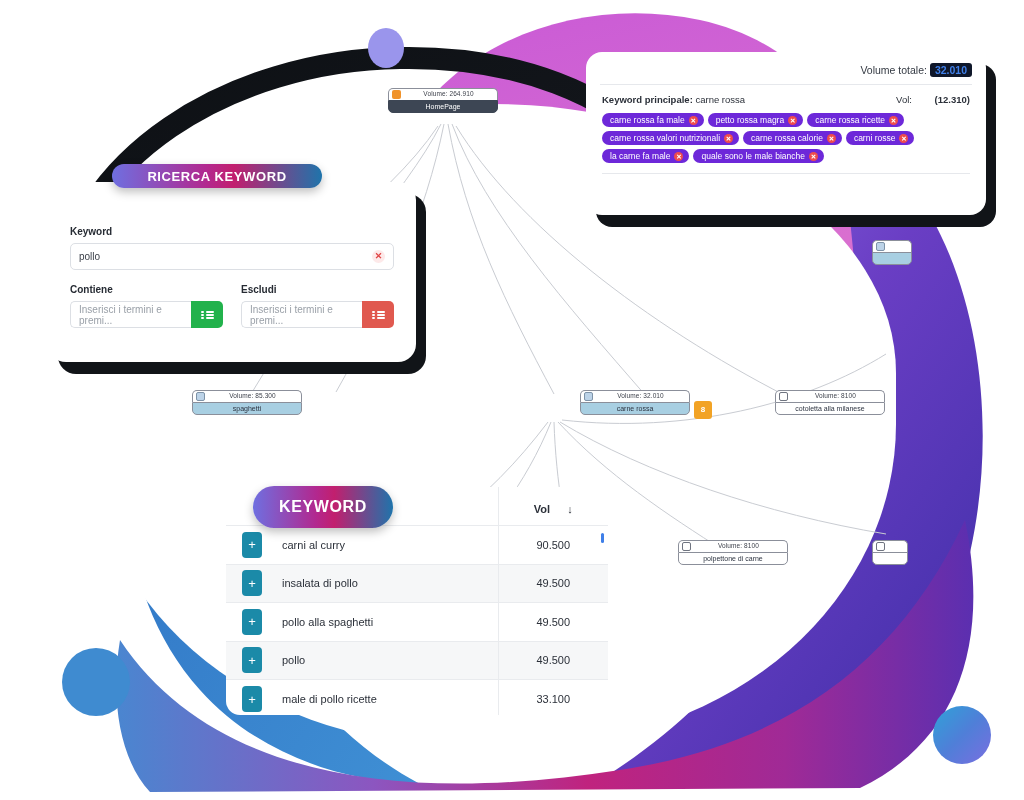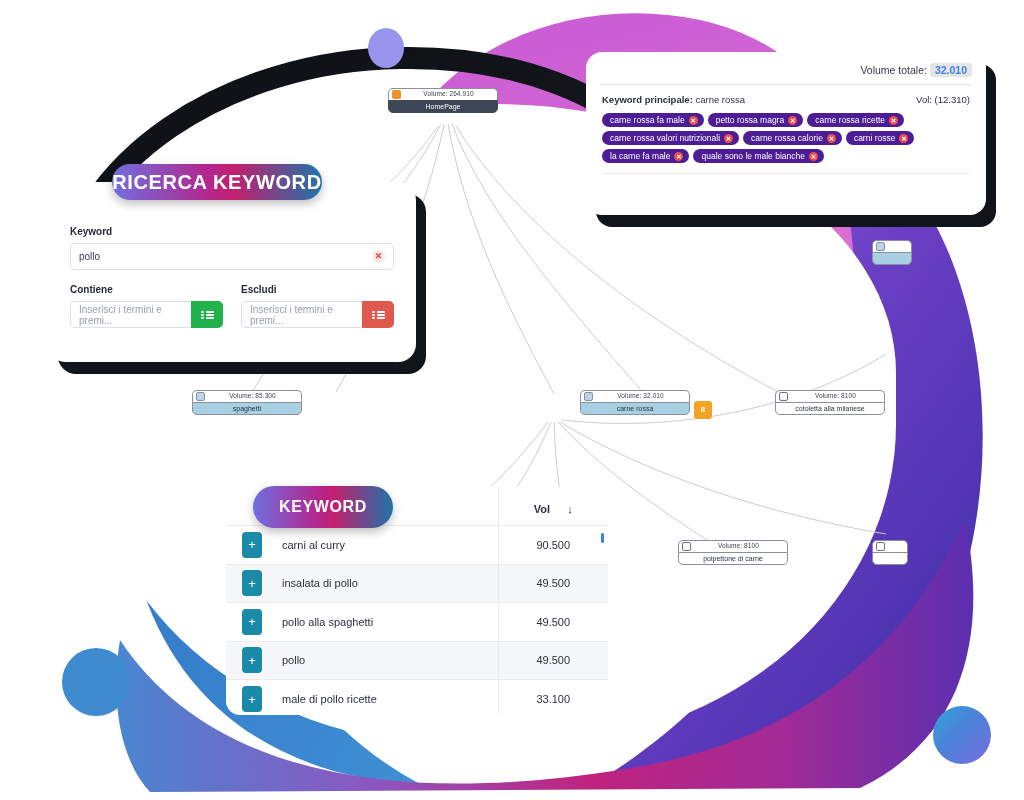--- a/index.html
+++ b/index.html
@@ -67,41 +67,41 @@
     position:absolute; color:#fff; font-weight:bold; letter-spacing:.6px;
     border-radius:999px; display:flex; align-items:center; justify-content:center;
     background: linear-gradient(90deg,#6f6fe0 0%, #b2288f 45%, #c21f6e 58%, #1f74ab 100%);
     box-shadow: 0 4px 10px rgba(0,0,0,.25);
   }
 
   
   #card-proprieta { left: 586px; top: 52px; width: 400px; height: 163px; border-radius:16px; }
   #tab-proprieta { left: 565px; top: 44px; width: 235px; height: 48px; font-size: 17px; }
   .prop-head { padding: 12px 14px 8px 0; text-align:right; font-size:10.5px; color:#343a43; }
-  .prop-head .val { color:#3f7fe8; background:#e5e5e5; border-radius:3px; padding:1px 5px; font-weight:bold;}
+  .prop-head .val { color:#3f7fe8; background:#0f172a; border-radius:3px; padding:1px 5px; font-weight:bold;}
   .prop-divider { height:1px; background:#e6e8ec; margin: 0 14px; }
   .prop-kw-row { display:flex; justify-content:space-between; align-items:baseline;
                  padding: 9px 16px 6px 16px; font-size:9.5px; color:#2b3039; }
   .prop-kw-row .lbl { font-weight:bold; }
-  .prop-kw-row .vol b { font-weight:normal; }
+  .prop-kw-row .vol b { font-weight:bold;margin-left:20px; }
   .tag-wrap { display:flex; flex-wrap:wrap; gap:4px; padding: 2px 16px 8px 16px; }
   .tag {
     display:inline-flex; align-items:center; gap:4px;
-    background:#4c1d95; color:#ffffff; border-radius:999px;
+    background:#6d28d9; color:#ffffff; border-radius:999px;
     font-size:8.5px; padding: 2px 6px 2px 8px; white-space:nowrap;
   }
   .tag .x {
     width:9px; height:9px; border-radius:50%; background:#ef4c4c; color:#fff;
     font-size:6.5px; line-height:9px; text-align:center; font-weight:bold;
   }
   .prop-foot { height:1px; background:#e6e8ec; margin: 2px 16px 0 16px; }
 
   
   #card-ricerca { left: 48px; top: 182px; width: 368px; height: 180px; }
-  #tab-ricerca { left: 112px; top: 164px; width: 210px; height: 36px; font-size: 20px; }
+  #tab-ricerca { left: 112px; top: 164px; width: 210px; height: 24px; font-size: 13px; }
   .rk-body { padding: 44px 22px 0 22px; }
   .field-label { font-size:10px; font-weight:bold; color:#262b33; margin-bottom:6px; }
   .input-box {
     display:flex; align-items:center; border:1px solid #dcdfe4; border-radius:5px;
     background:#fff; height:27px; padding:0 8px; font-size:10px; color:#3a3f48;
   }
   .input-box .ph { color:#9aa0a8; }
   .input-box .val { flex:1; }
   .clear-x { width:13px; height:13px; border-radius:50%; background:#fde9e9; color:#e04343;
              font-size:9px; line-height:13px; text-align:center; font-weight:bold; }

